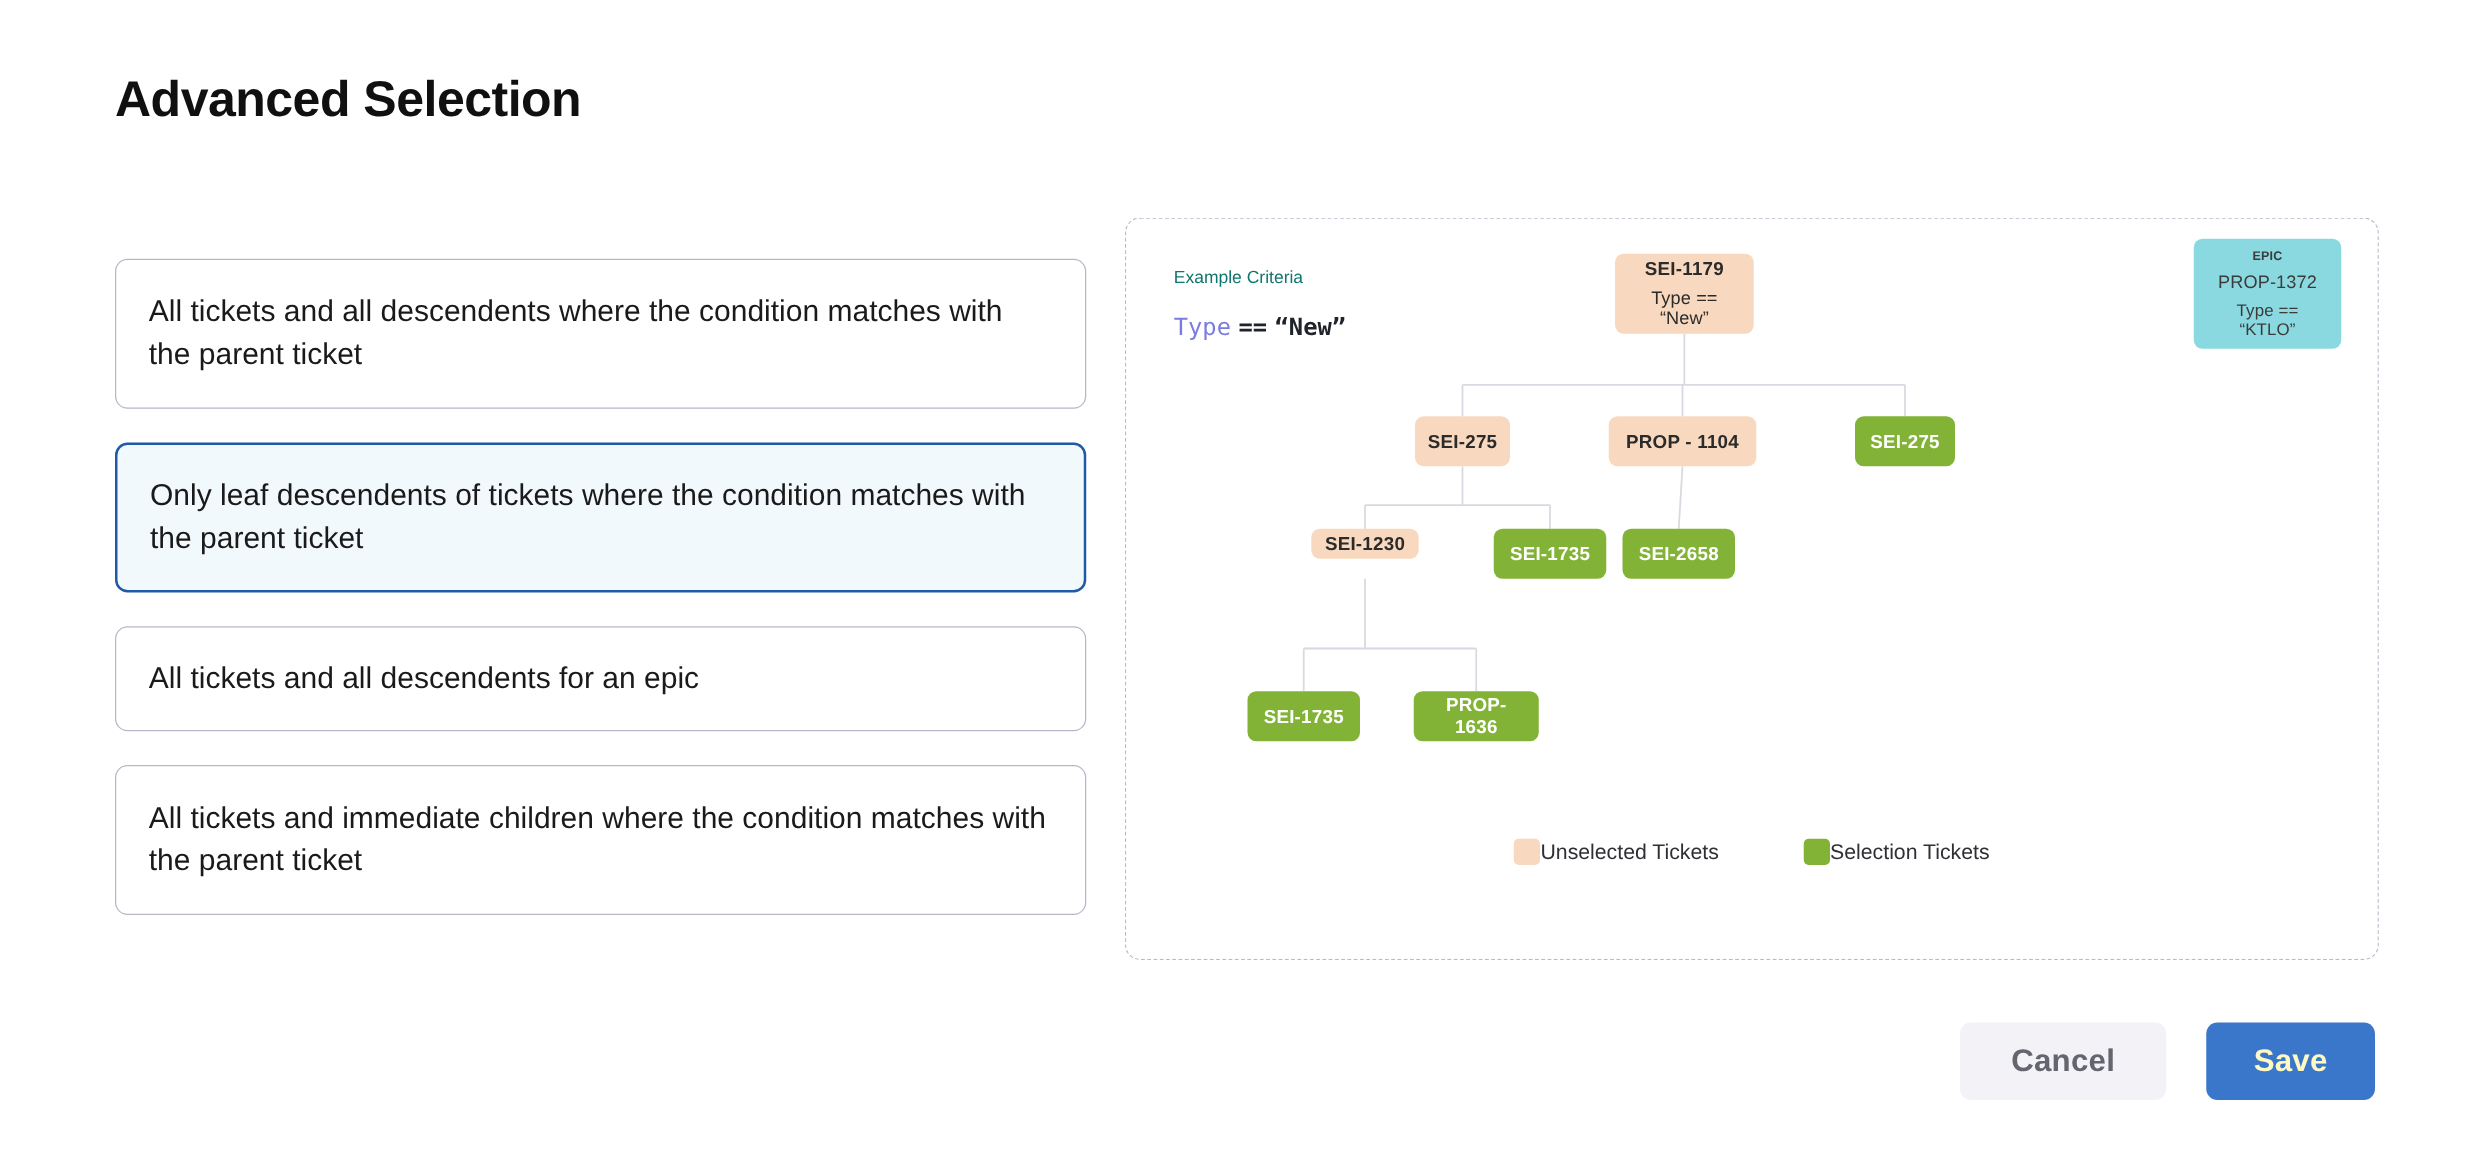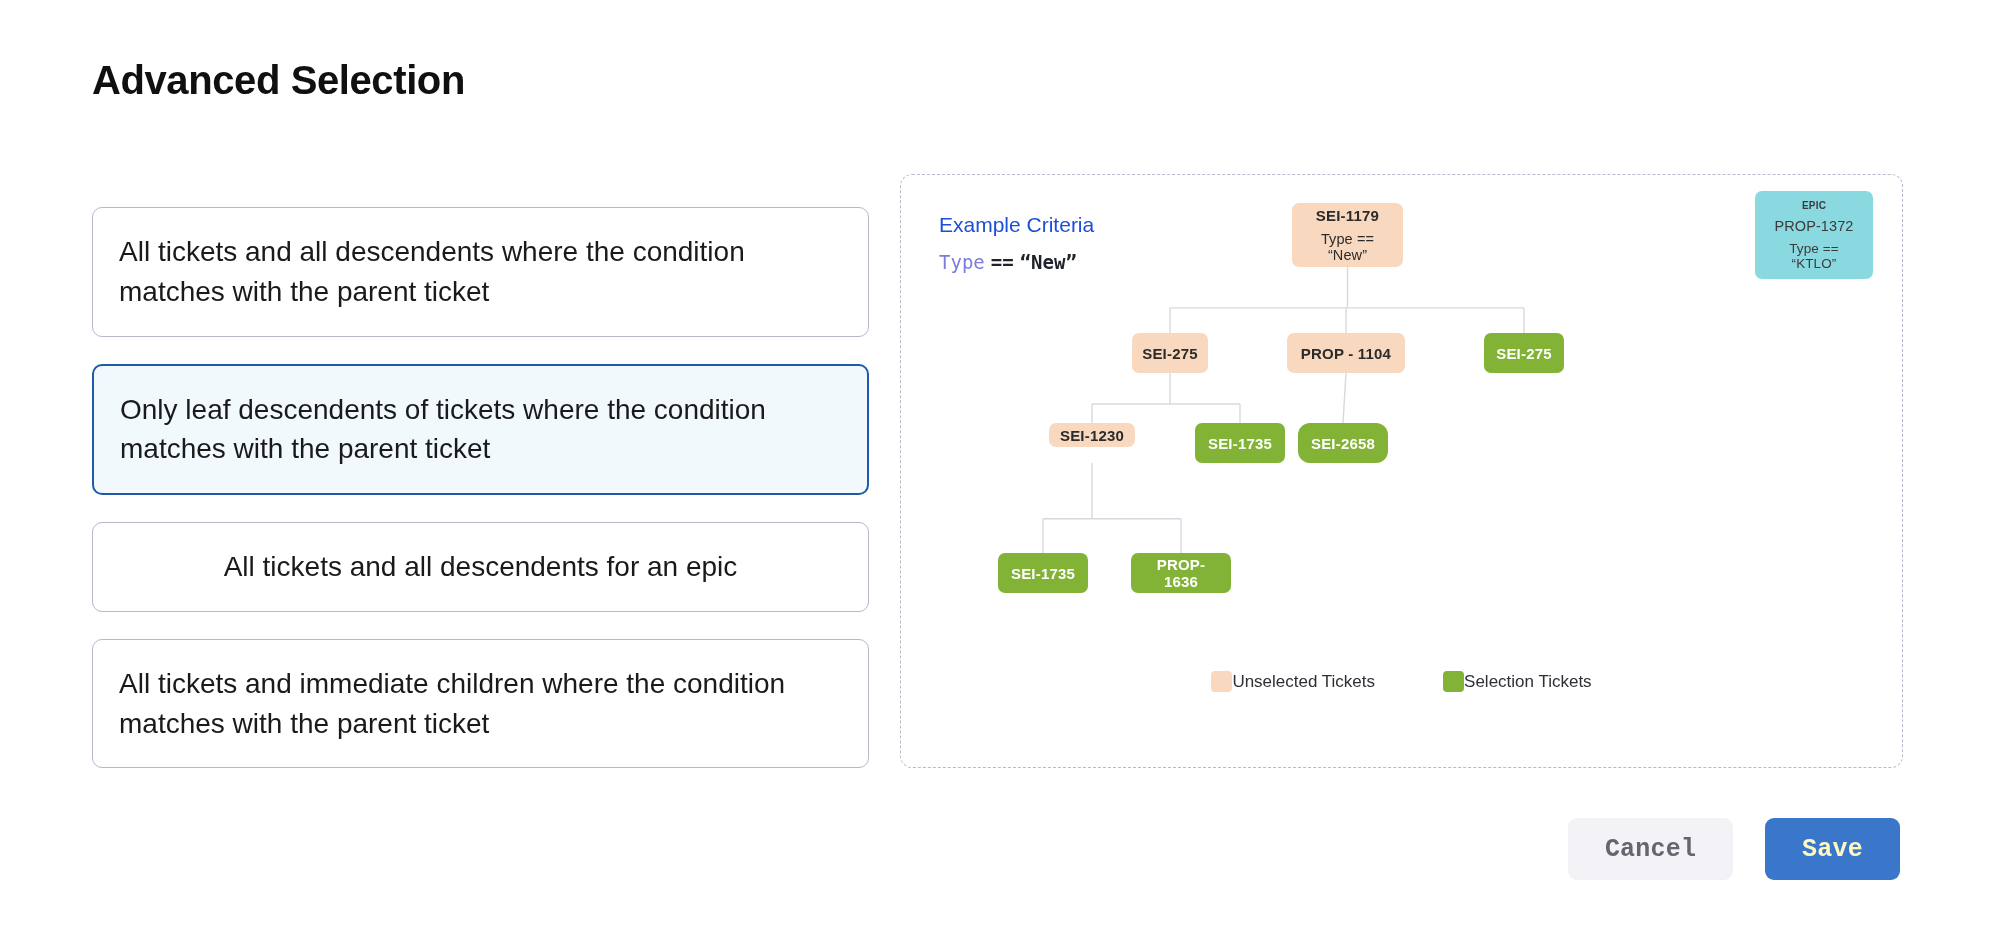--- a/index.html
+++ b/index.html
@@ -32,28 +32,27 @@
     position: absolute;
     left: 92px; top: 207px;
     width: 777px;
   }
   .option-card {
     border: 1.5px solid #b7b7c9;
     border-radius: 10px;
     background: #ffffff;
     padding: 24px 26px;
     margin-bottom: 27px;
-    font-size: 28px;
+    font-size: 24px;
     line-height: 1.42;
     color: #1a1a1a;
     cursor: pointer;
     min-height: 84px;
     display: flex;
     align-items: center;
-    justify-content: center;
   }
   .option-card.two-line { min-height: 120px; }
   .option-card.selected {
     border: 2.5px solid #1f5aa8;
     background: #f2f9fc;
   }
   .option-card .option-text { display: block; }
 
   
   .diagram-panel {
@@ -61,22 +60,22 @@
     left: 900px; top: 174px;
     width: 1003px; height: 594px;
     border: 1.6px dashed #b9b9cb;
     border-radius: 12px;
     background: #ffffff;
   }
 
   .criteria-label {
     position: absolute;
     left: 38px; top: 38px;
-    font-size: 21px;
-    color: #1d4ed8;
+    font-size: 14px;
+    color: #0f766e;
     white-space: nowrap;
   }
   .criteria-expr {
     position: absolute;
     left: 38px; top: 76px;
     font-family: "DejaVu Sans Mono", "Liberation Mono", monospace;
     font-size: 19px;
     white-space: nowrap;
   }
   .criteria-expr .field { color: #7a7ce0; }
@@ -145,21 +144,21 @@
   .footer {
     position: absolute;
     right: 90px; top: 818px;
     display: flex;
     align-items: center;
     gap: 32px;
   }
   .btn {
     border: none;
     border-radius: 9px;
-    font-family: Liberation Mono, monospace;
+    font-family: Liberation Sans, sans-serif;
     font-size: 25px;
     font-weight: bold;
     cursor: pointer;
     padding: 0 34px;
     height: 62px;
     display: flex;
     align-items: center;
     justify-content: center;
     letter-spacing: 0.2px;
   }
@@ -234,21 +233,21 @@
         </div>
         <div class="node selected" style="left: 583px; top: 158px; width: 80px; height: 40px;">
           <div class="name">SEI-275</div>
         </div>
         <div class="node unselected" style="left: 148px; top: 248px; width: 86px; height: 24px;">
           <div class="name">SEI-1230</div>
         </div>
         <div class="node selected" style="left: 294px; top: 248px; width: 90px; height: 40px;">
           <div class="name">SEI-1735</div>
         </div>
-        <div class="node selected" style="left: 397px; top: 248px; width: 90px; height: 40px; border-radius: 12px;">
+        <div class="node selected" style="left: 397px; top: 248px; width: 90px; height: 40px;">
           <div class="name">SEI-2658</div>
         </div>
         <div class="node selected" style="left: 97px; top: 378px; width: 90px; height: 40px;">
           <div class="name">SEI-1735</div>
         </div>
         <div class="node selected" style="left: 230px; top: 378px; width: 100px; height: 40px;">
           <div class="name">PROP-1636</div>
         </div>
       </div>
   </div>

